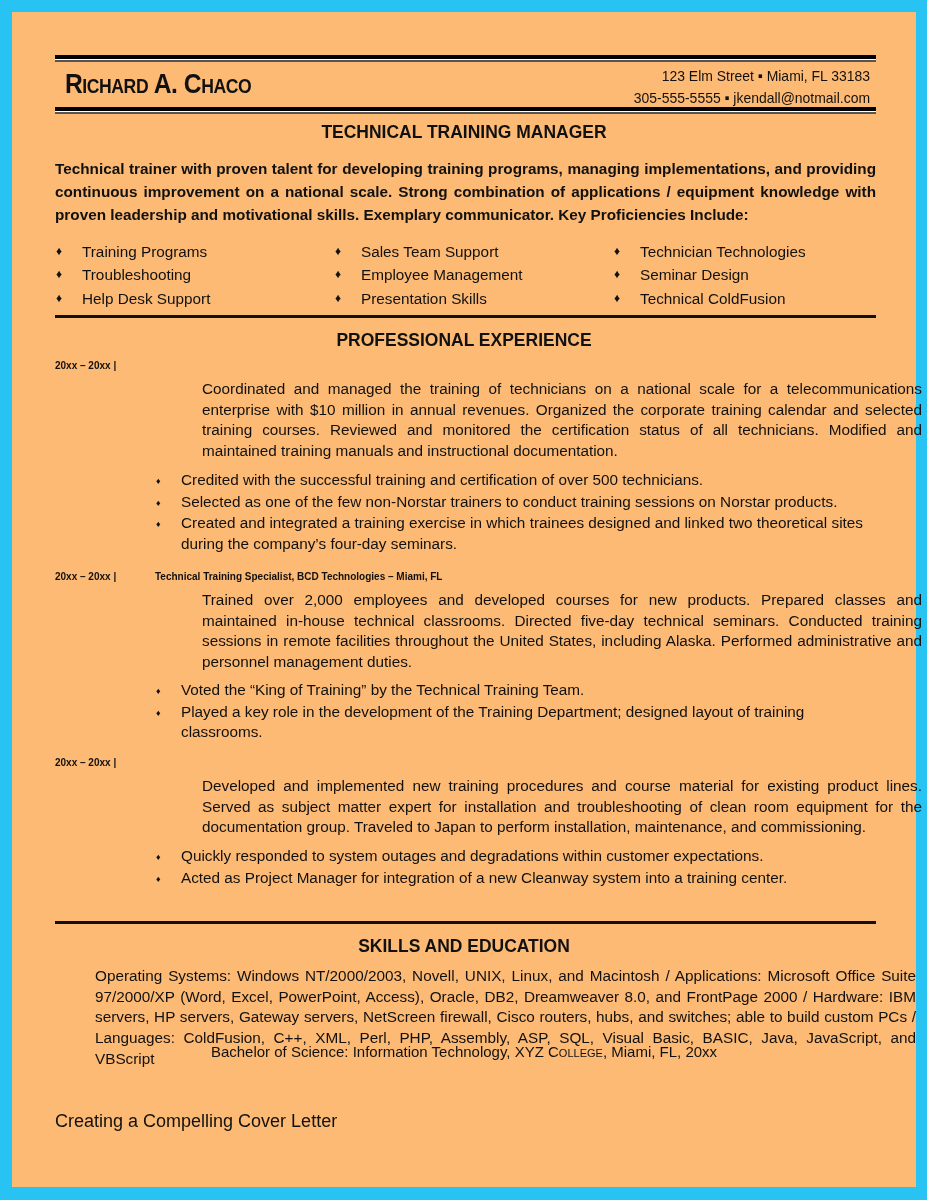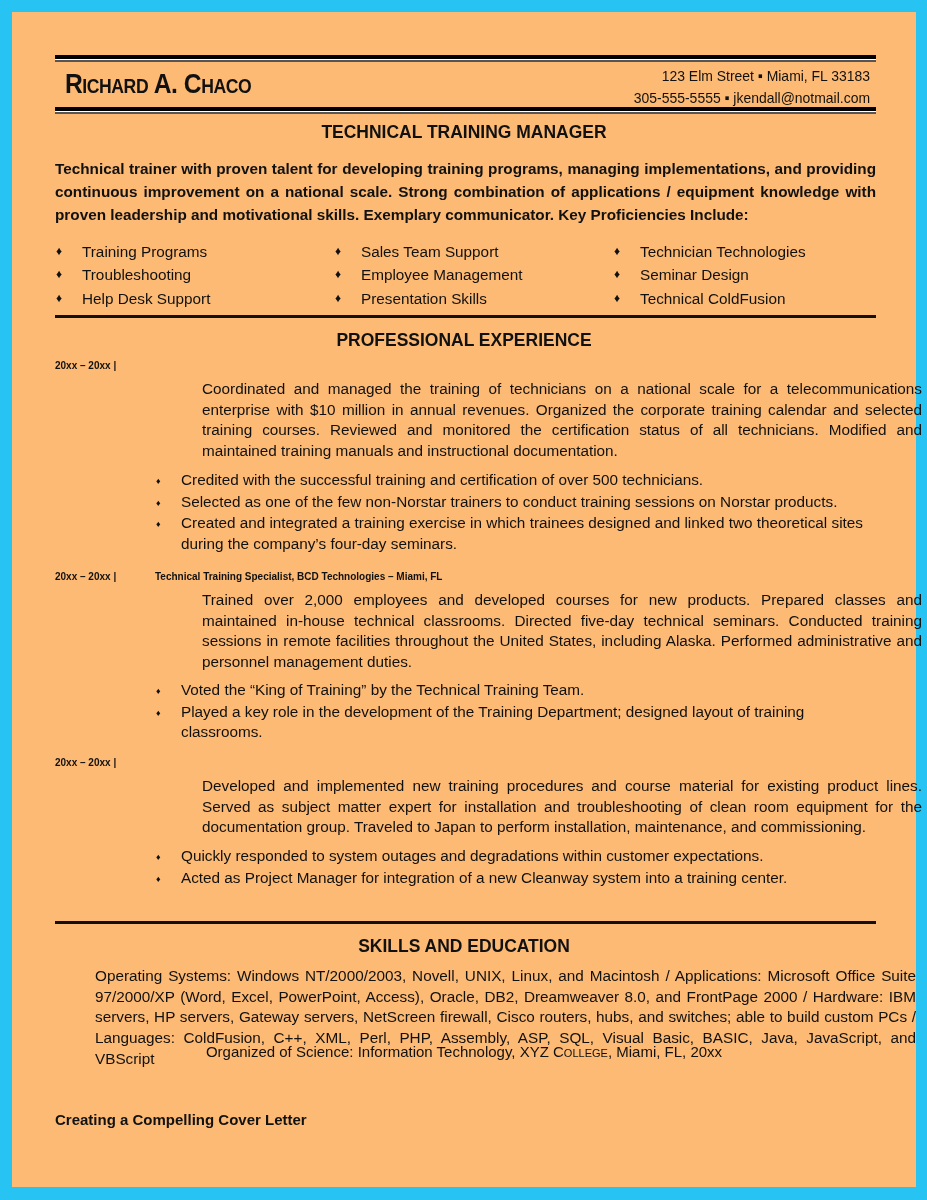--- a/index.html
+++ b/index.html
@@ -73,21 +73,21 @@
     .bullet .dot { width: 27px; flex: none; font-size: 9px; padding-left: 2px; padding-top: 1px; }
     .bullet .txt { flex: 1; }
     .skills { left: 43px; top: 954px; width: 821px; line-height: 20.7px; margin-left: 40px; }
     .edu {
       position: absolute; left: 0; width: 904px; top: 1031px;
       text-align: center; font-size: 15px; white-space: nowrap;
     }
     .edu .sc { font-variant: small-caps; margin-top: 24px; }
     .footer-link {
       left: 43px; top: 1099px;
-      font-size: 15px; font-weight: bold; white-space: nowrap;
+      font-size: 18px; font-weight: normal; white-space: nowrap;
       color: #111;
     }
   </style>
 </head>
 <body>
 
 <div class="page">
 
   <div class="rule-double" style="top:43px;">
     <div class="thick"></div>
@@ -205,17 +205,17 @@
       </div>
   </div>
 
   <div class="rule-single" style="top:909px;"></div>
 
   <div class="section-title" style="top:923px;">SKILLS AND EDUCATION</div>
 
   <div class="para skills">Operating Systems: Windows NT/2000/2003, Novell, UNIX, Linux, and Macintosh / Applications: Microsoft Office Suite 97/2000/XP (Word, Excel, PowerPoint, Access), Oracle, DB2, Dreamweaver 8.0, and FrontPage 2000 / Hardware: IBM servers, HP servers, Gateway servers, NetScreen firewall, Cisco routers, hubs, and switches; able to build custom PCs / Languages: ColdFusion, C++, XML, Perl, PHP, Assembly, ASP, SQL, Visual Basic, BASIC, Java, JavaScript, and VBScript</div>
 
   <div class="edu">
-    <span>Organized of Science: Information Technology, </span><span class="sc">XYZ College</span><span>, Miami, FL, 20xx</span>
+    <span>Bachelor of Science: Information Technology, </span><span class="sc">XYZ College</span><span>, Miami, FL, 20xx</span>
   </div>
 
   <div class="abs footer-link">Creating a Compelling Cover Letter</div>
 </div>
 
 </body></html>

